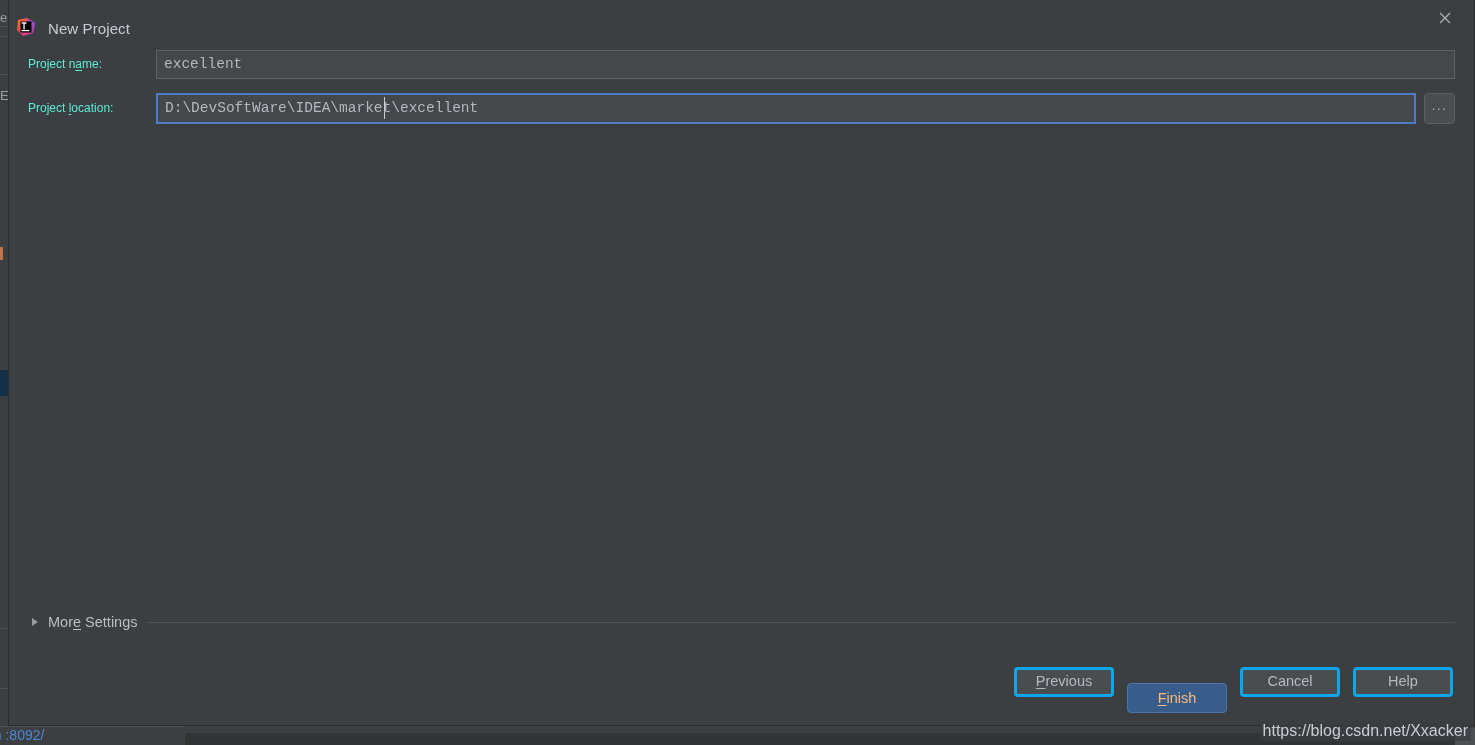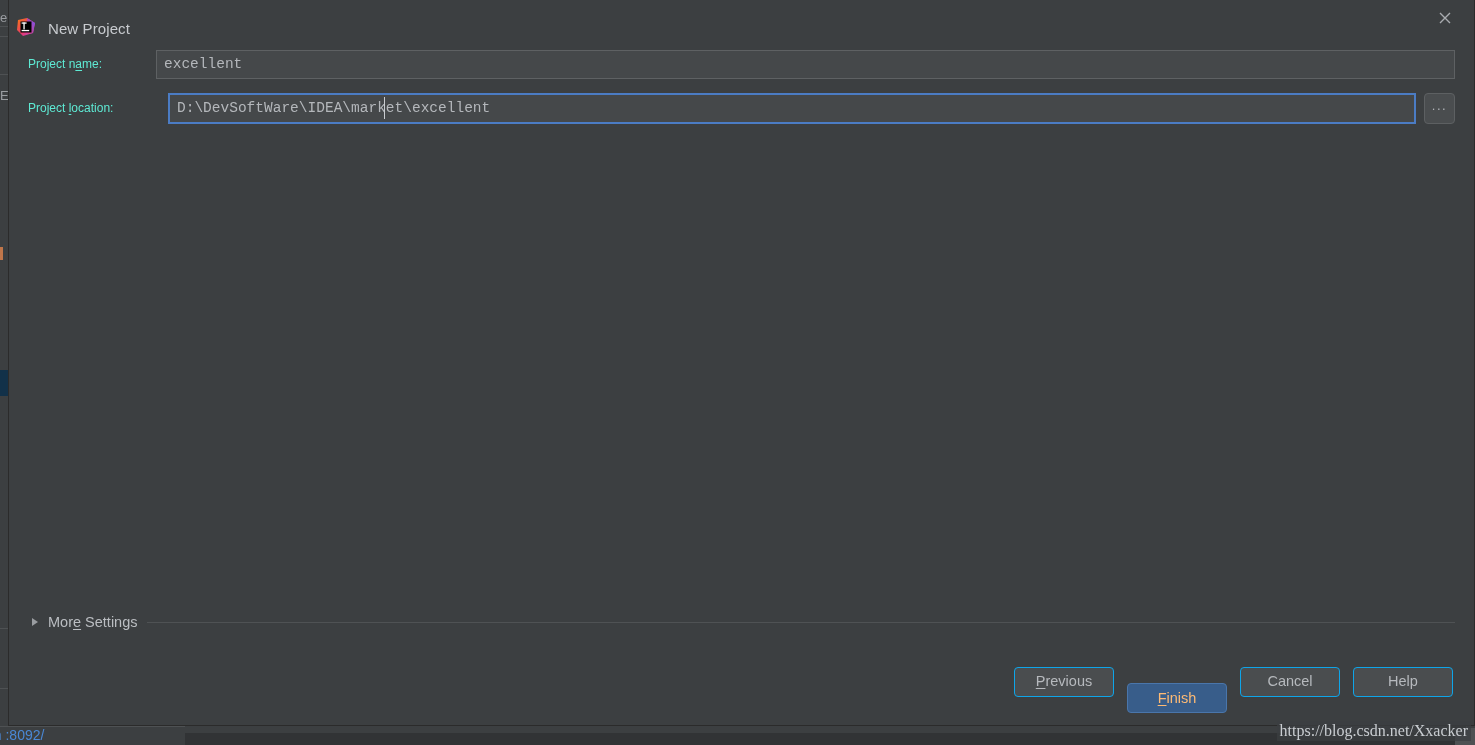--- a/index.html
+++ b/index.html
@@ -115,21 +115,20 @@
     color: #b4b7bb;
     font-size: 14.5px;
     font-family: Liberation Mono, monospace;
     padding: 0 7px;
     outline: none;
     border-radius: 0;
   }
   .text-input.focused {
     border: 2px solid #4b7cc4;
     background: #45484a;
-    margin-left: 12px;
   }
 
   
   #location-input-wrap {
     flex: 1 1 auto;
     position: relative;
     display: flex;
     align-items: center;
     height: 31px;
   }
@@ -198,21 +197,21 @@
     display: flex;
     align-items: center;
     justify-content: flex-end;
     gap: 13px;
     padding: 0 21px 12px 0;
   }
   .dlg-btn {
     min-width: 100px;
     height: 30px;
     background: #4a4d4f;
-    border: 1px solid #0ea5e9;
+    border: 3px solid #0ea5e9;
     border-radius: 4px;
     color: #b6b9bd;
     font-size: 14.5px;
     font-family: "Liberation Sans", sans-serif;
     cursor: pointer;
     padding: 0 14px;
     line-height: 1;
   }
   .dlg-btn u { text-decoration: underline; text-underline-offset: 2px; }
   .dlg-btn.primary {
@@ -225,21 +224,21 @@
   
   #watermark {
     position: absolute;
     right: 4px;
     bottom: 4px;
     font-size: 16px;
     color: #c9cdd1;
     background: rgba(60,63,65,.72);
     padding: 1px 3px;
     white-space: nowrap;
-    font-family: Liberation Serif, serif;
+    font-family: Liberation Sans, sans-serif;
     pointer-events: none;
   }
 </style>
 </head>
 <body>
 
 <div id="ide-backdrop">
   <div class="bg-panel-line" style="left:0;top:26px;width:9px;height:1px;"></div>
   <div class="bg-panel-line" style="left:0;top:36px;width:9px;height:1px;"></div>
   <div class="bg-panel-line" style="left:0;top:74px;width:9px;height:1px;"></div>

